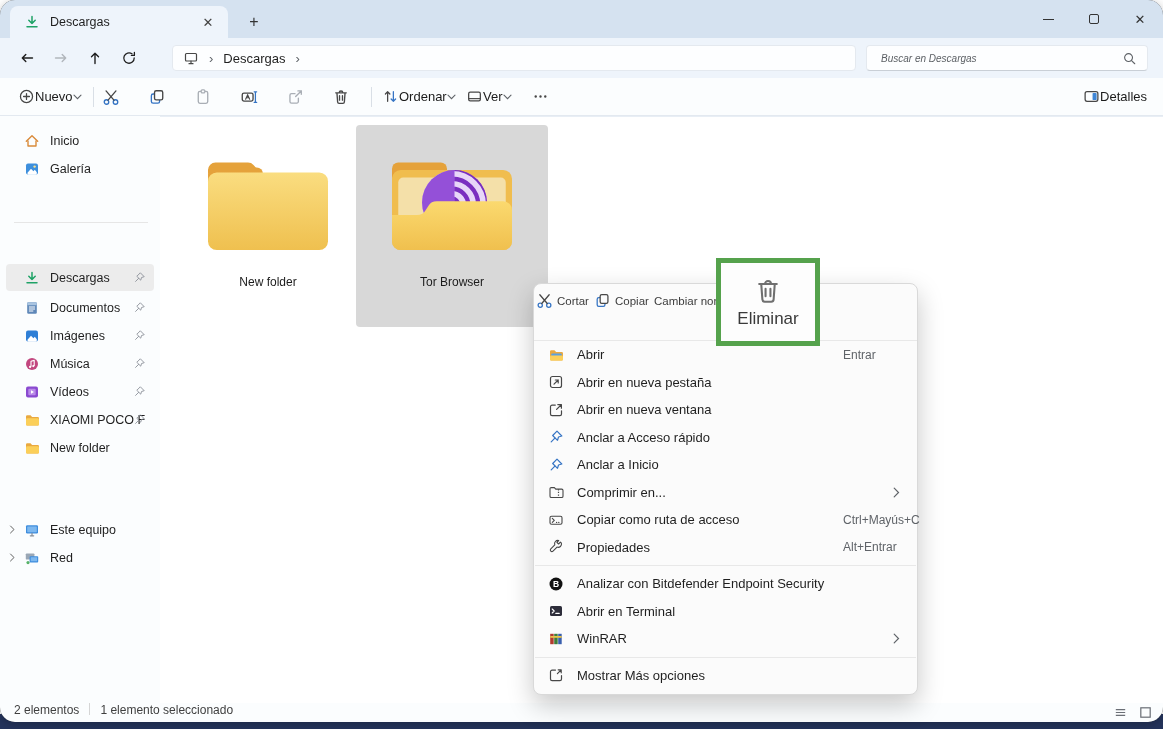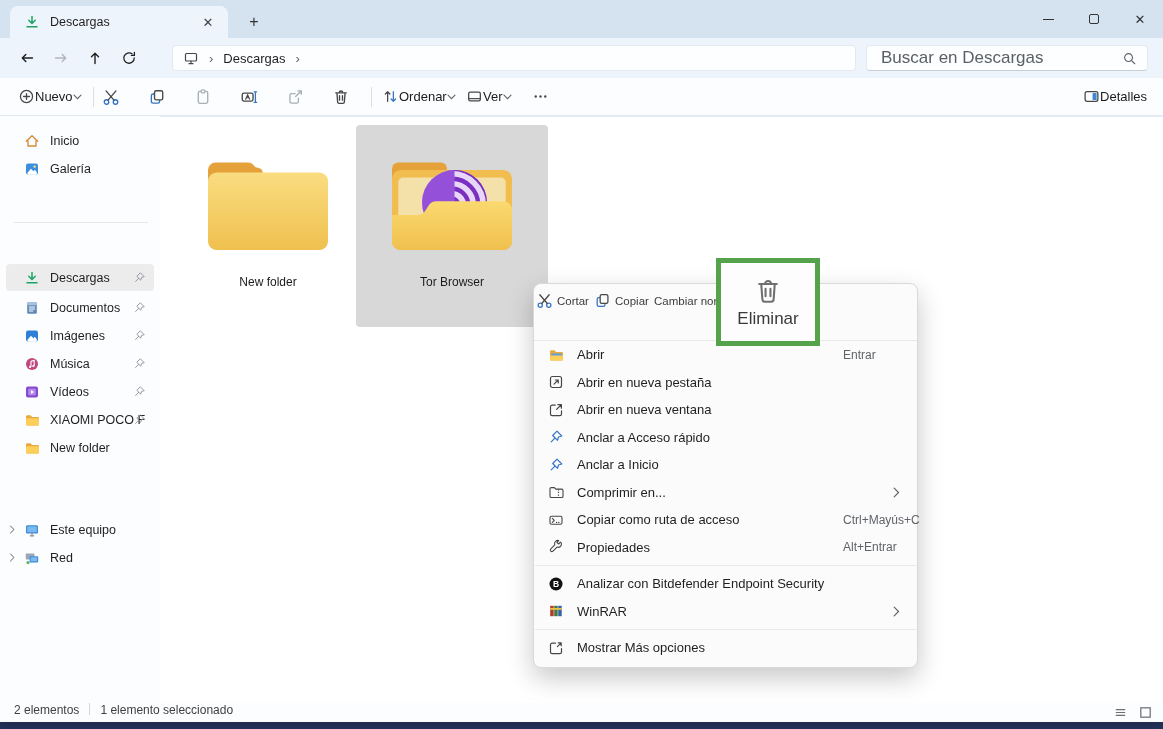--- a/index.html
+++ b/index.html
@@ -1,20 +1,20 @@
 <!DOCTYPE html>
 <html><head>
 <meta charset="utf-8">
 <style>
   * { margin:0; padding:0; box-sizing:border-box; }
   html,body { width:1163px; height:729px; overflow:hidden; background:#fff;
     font-family:"Liberation Sans", sans-serif; color:#1f1f1f; }
   .desktop-strip { position:absolute; left:0; right:0; top:714px; height:15px; background:#24345c; }
   .window { position:absolute; left:0; top:0; width:1163px; height:722px;
-    background:#404040; border-radius:0; overflow:hidden; box-shadow:0 2px 10px rgba(0,0,0,.25); }
+    background:#404040; border-radius:15px; overflow:hidden; box-shadow:0 2px 10px rgba(0,0,0,.25); }
 
   
   .tabstrip { position:absolute; left:0; top:0; right:0; height:38px; background:#d5e2f0; }
   .tab { position:absolute; left:10px; top:6px; width:218px; height:32px; background:#eef4fb;
     border-radius:8px 8px 0 0; display:flex; align-items:center; padding:0 10px 0 14px; }
   .tab-title { font-size:12.5px; margin-left:10px; flex:1; }
   .tab-close { font-size:13px; color:#444; width:20px; height:20px; display:flex; align-items:center; justify-content:center; border-radius:4px; }
   .newtab { position:absolute; left:242px; top:10px; width:24px; height:24px; font-size:16px; color:#333;
     display:flex; align-items:center; justify-content:center; border-radius:4px; }
   .wincontrols { position:absolute; right:0; top:0; height:38px; display:flex; }
@@ -24,22 +24,22 @@
 
   
   .addrrow { position:absolute; left:0; top:38px; right:0; height:40px; background:#eef4fb; display:flex; align-items:center; }
   .navbtn { width:34px; height:32px; display:flex; align-items:center; justify-content:center; border-radius:4px; }
   .crumbfield { position:absolute; left:172px; top:7px; width:684px; height:26px; background:#fdfeff;
     border:1px solid #e4e9ef; border-radius:4px; display:flex; align-items:center; padding:0 10px; }
   .crumbsep { color:#5f6368; font-size:13px; margin:0 10px; }
   .crumbtext { font-size:13px; }
   .searchfield { position:absolute; left:866px; top:7px; width:282px; height:26px; background:#fdfeff;
     border:1px solid #e4e9ef; border-bottom-color:#c9cfd6; border-radius:4px; display:flex; align-items:center; padding:0 10px 0 14px; }
-  .searchfield input { border:none; outline:none; background:transparent; flex:1; font-size:17px;
-    font-family:"Liberation Sans",sans-serif; color:#333; }
+  .searchfield input { border:none; outline:none; background:transparent; flex:1; font-size:10px;
+    font-family:"Liberation Sans",sans-serif; color:#333;font-style:italic; }
   .searchfield input::placeholder { color:#5c6065; opacity:1; }
 
   
   .cmdbar { position:absolute; left:0; top:78px; right:0; height:38px; background:#fbfdfe; border-bottom:1px solid #e3e9f0; }
   .cmditem { position:absolute; top:0; height:37px; display:flex; align-items:center; border-radius:4px; padding:0 4px; }
   .cmdlabel { font-size:13px; color:#1b1b1b; }
   .vsep { position:absolute; top:9px; width:1px; height:20px; background:#d9dfe6; }
 
   
   .mainarea { position:absolute; left:0; top:116px; right:0; bottom:19px; background:#fbfdfe; }
@@ -511,20 +511,28 @@
   <div class="msep"></div>
   <div class="mrow">
     <svg class="mic" viewBox="0 0 16 16">
         <circle cx="8" cy="8" r="6.5" fill="#111"></circle>
         <text x="8" y="11" text-anchor="middle" font-size="8.5" font-family="Liberation Sans, sans-serif" font-weight="bold" fill="#fff">B</text>
       </svg>
     <span class="mlabel">Analizar con Bitdefender Endpoint Security</span>
   </div>
   <div class="mrow">
     <svg class="mic" viewBox="0 0 16 16">
+        <rect x="2" y="3" width="12" height="10" rx="1.6" fill="#2d2d3a"></rect>
+        <path d="M4.2 6l2 2-2 2" stroke="#fff" stroke-width="1.1" fill="none" stroke-linecap="round" stroke-linejoin="round"></path>
+        <path d="M7.8 10.4h3.4" stroke="#fff" stroke-width="1.1" stroke-linecap="round"></path>
+      </svg>
+    <span class="mlabel">Abrir en Terminal</span>
+  </div>
+  <div class="mrow">
+    <svg class="mic" viewBox="0 0 16 16">
         <rect x="2.2" y="2.8" width="3.5" height="10.4" fill="#b23b2e"></rect>
         <rect x="6.2" y="2.8" width="3.5" height="10.4" fill="#3f7d3a"></rect>
         <rect x="10.2" y="2.8" width="3.5" height="10.4" fill="#3a5fae"></rect>
         <rect x="2.2" y="5" width="11.5" height="1.8" fill="#e8c34a"></rect>
       </svg>
     <span class="mlabel">WinRAR</span>
     <svg class="mchev" width="7" height="11" viewBox="0 0 7 11">
         <path d="M1.2 1.2 5.5 5.5 1.2 9.8" stroke="#5f6368" stroke-width="1.2" fill="none" stroke-linecap="round"></path>
       </svg>
   </div>

